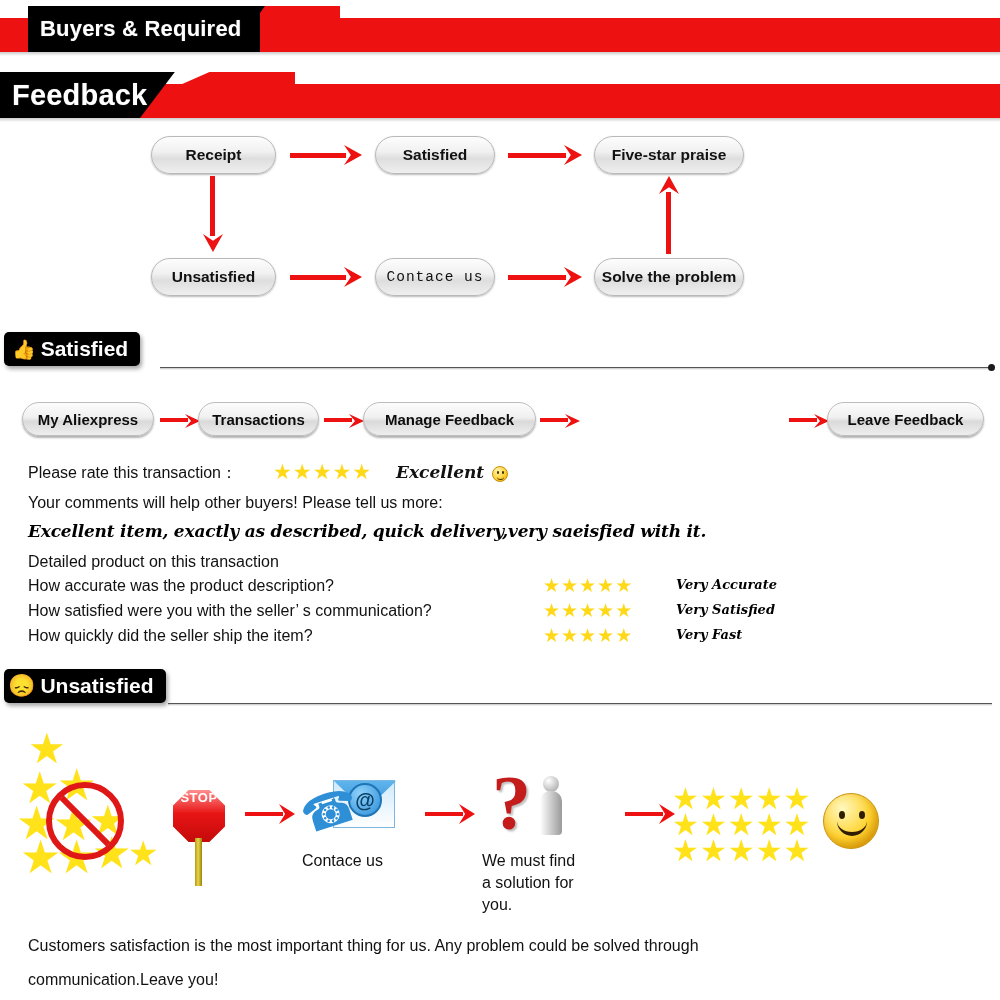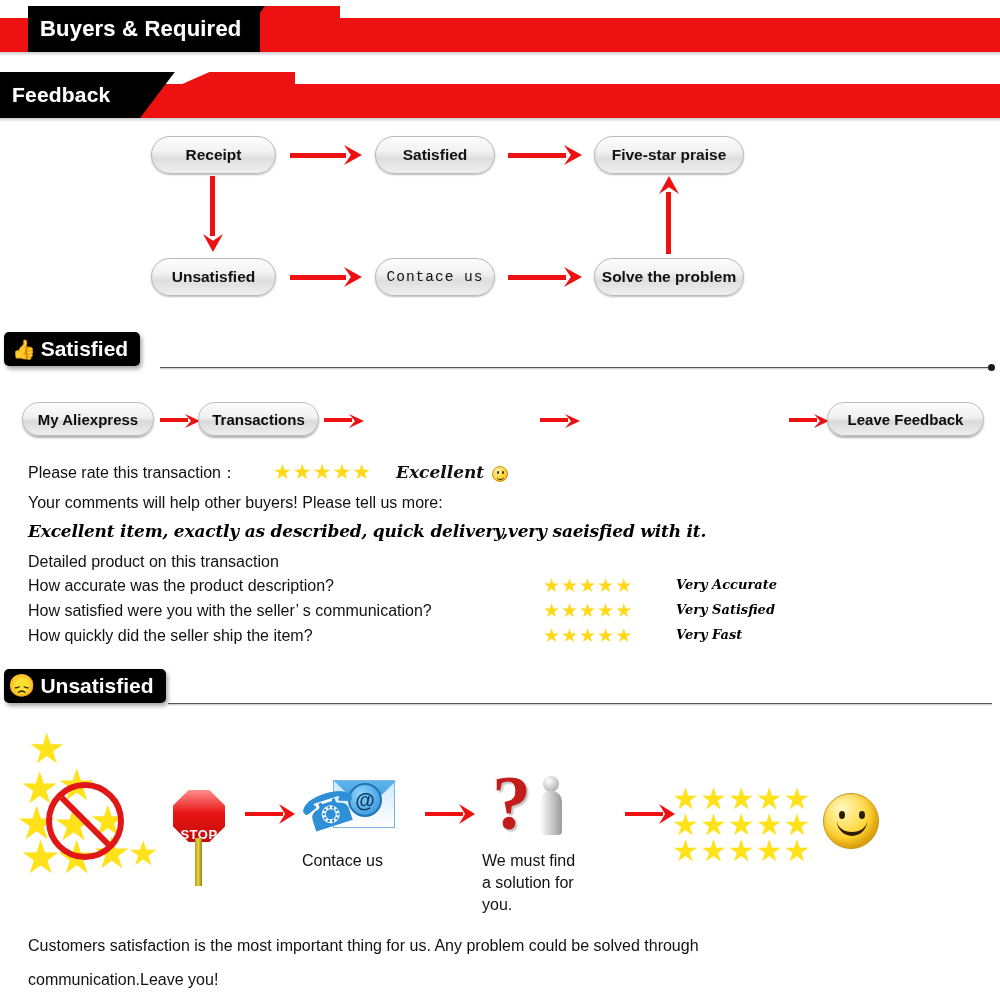--- a/index.html
+++ b/index.html
@@ -45,21 +45,21 @@
   #banner1 .blackblock { width: 232px; padding-left: 12px; margin-left: 28px; }
   #banner1 .blackblock .lbl { font-size: 22px; }
   #banner1 .blackwedge {
     position: absolute; left: 232px; top: 0; width: 60px; height: 46px;
     background: #000000;
     clip-path: polygon(0 0, 55% 0, 0 100%);
   }
 
   #banner2 { top: 72px; }
   #banner2 .blackblock { width: 140px; padding-left: 12px; }
-  #banner2 .blackblock .lbl { font-size: 21px; }
+  #banner2 .blackblock .lbl { font-size: 29px; }
   #banner2 .blackwedge {
     position: absolute; left: 140px; top: 0; width: 60px; height: 46px;
     background: #000000;
     clip-path: polygon(0 0, 58% 0, 0 100%);
   }
   #banner2 .slope { left: 105px; }
 
   
   #flow { position: absolute; left: 0; top: 128px; width: 1000px; height: 190px; }
   .fbox {
@@ -178,21 +178,21 @@
   }
   .nosign .bar {
     position:absolute; left:50%; top:50%; width: 100%; height:6px;
     background:#e01717; transform: translate(-50%,-50%) rotate(45deg);
   }
   .stopsign { position:absolute; }
   .stopsign .oct {
     position:absolute; left:0; top:0; width:52px; height:52px;
     background: linear-gradient(to bottom, #ff8e8e 0%, #e81515 45%, #c40a0a 100%);
     clip-path: polygon(30% 0, 70% 0, 100% 30%, 100% 70%, 70% 100%, 30% 100%, 0 70%, 0 30%);
-    display:flex; align-items:flex-end; justify-content:center;
+    display:flex; align-items:flex-start; justify-content:center;
   }
   .stopsign .oct span { color:#fff; font-size:13px; font-weight:bold; letter-spacing:0.5px; }
   .stopsign .pole {
     position:absolute; left:22px; top:48px; width:7px; height:48px;
     background: linear-gradient(to right, #b59a10, #e8d44a 45%, #9a8208);
   }
   .phonemail { position:absolute; width: 96px; height: 78px; }
   .envelope {
     position:absolute; left: 30px; top: 6px; width: 62px; height: 48px;
     background: linear-gradient(to bottom, #cfe9fb, #ffffff);
@@ -324,20 +324,21 @@
     <div class="crumb" style="left:22px; width:132px;">My Aliexpress</div>
     <div class="cArrow" style="left:160px; width:40px;">
       <div class="shaft" style="width:28px;"></div>
         <div class="head" style="left:25px;"></div>
     </div>
     <div class="crumb" style="left:198px; width:121px;">Transactions</div>
     <div class="cArrow" style="left:324px; width:40px;">
       <div class="shaft" style="width:28px;"></div>
         <div class="head" style="left:25px;"></div>
     </div>
+    <div class="crumb" style="left:363px; width:173px;">Manage Feedback</div>
     <div class="cArrow" style="left:540px; width:40px;">
       <div class="shaft" style="width:28px;"></div>
         <div class="head" style="left:25px;"></div>
     </div>
     <div class="cArrow" style="left:789px; width:40px;">
       <div class="shaft" style="width:28px;"></div>
         <div class="head" style="left:25px;"></div>
     </div>
     <div class="crumb" style="left:827px; width:157px;">Leave Feedback</div>
   </div>

